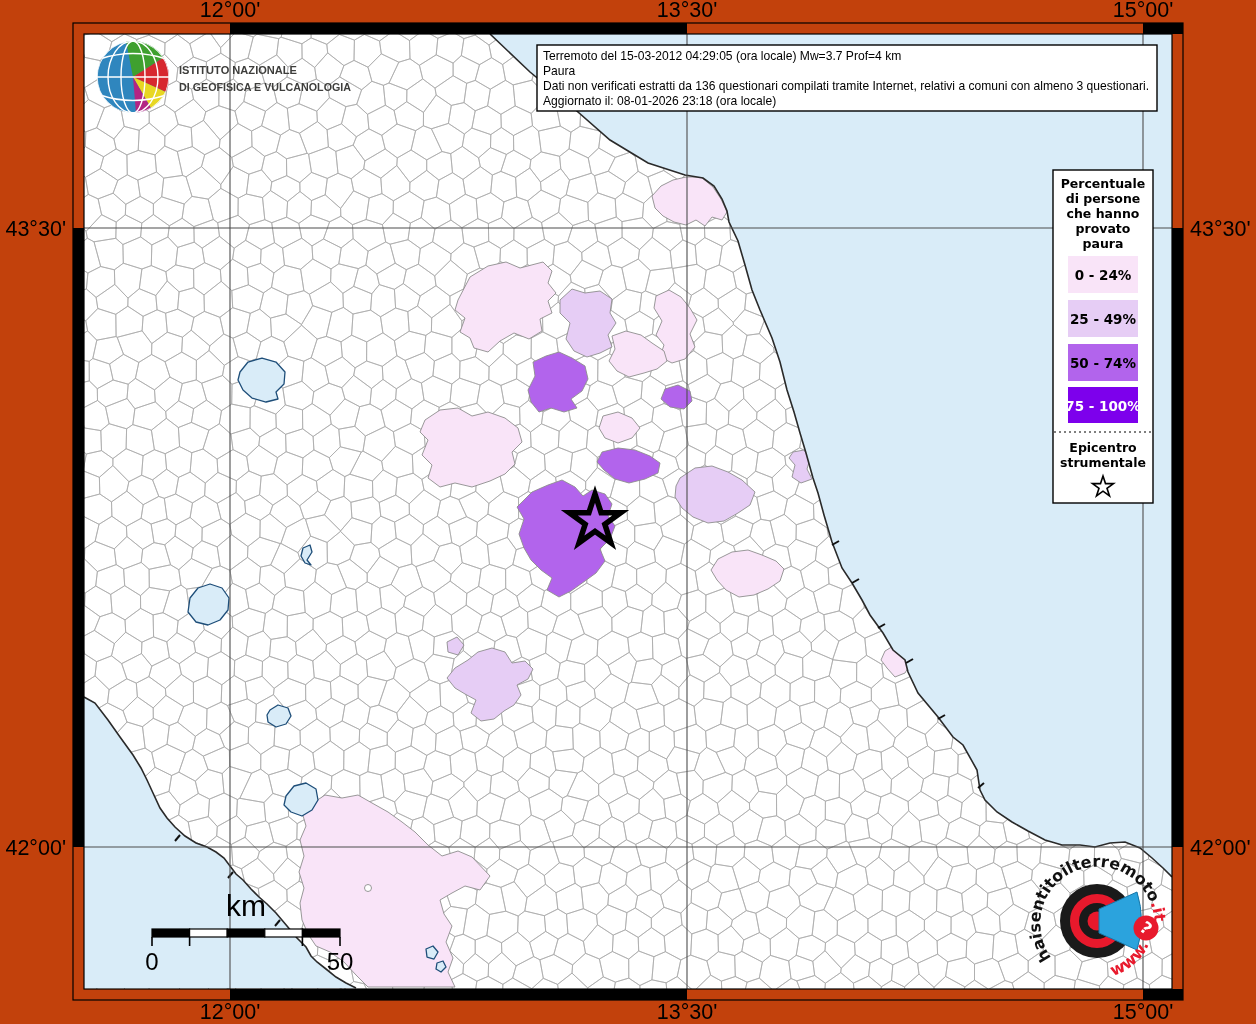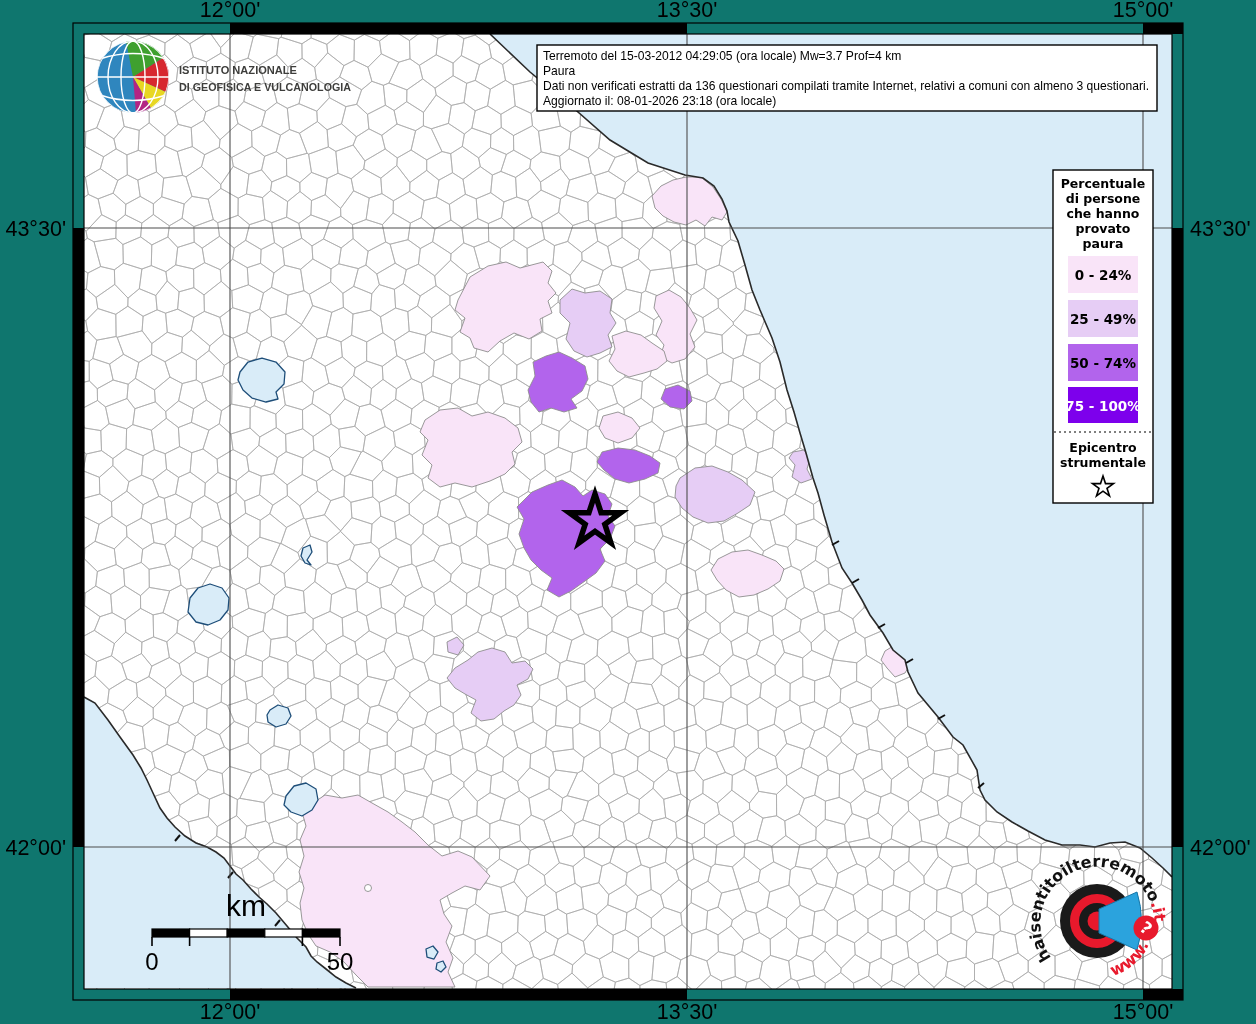--- a/index.html
+++ b/index.html
@@ -1,16 +1,16 @@
 <!DOCTYPE html>
 <html><head>
 <meta charset="utf-8">
 <style>
   html,body{margin:0;padding:0;background:#fff;width:1256px;height:1024px;overflow:hidden;}
-  #stage{position:relative;width:1256px;height:1024px;background:#0f766e;
+  #stage{position:relative;width:1256px;height:1024px;background:#c2410c;
          font-family:"Liberation Sans",sans-serif;}
   svg{position:absolute;left:0;top:0;}
   text{user-select:none;}
   .gridlabel{font-size:21.5px;fill:#000;font-family:"Liberation Sans",sans-serif;}
   .titleline{font-size:12.1px;fill:#000;font-family:"Liberation Sans",sans-serif;}
   .legtitle{font-size:12.5px;font-weight:bold;fill:#000;font-family:"DejaVu Sans",sans-serif;}
   .legclass{font-size:13.5px;font-weight:bold;font-family:"DejaVu Sans",sans-serif;}
   .scalenum{font-size:24px;fill:#000;font-family:"Liberation Sans",sans-serif;}
   .kmlabel{font-size:30px;fill:#000;font-family:"Liberation Sans",sans-serif;}
   .ingvtext{font-size:11.5px;font-weight:bold;fill:#3d3d3b;font-family:"Liberation Sans",sans-serif;}

